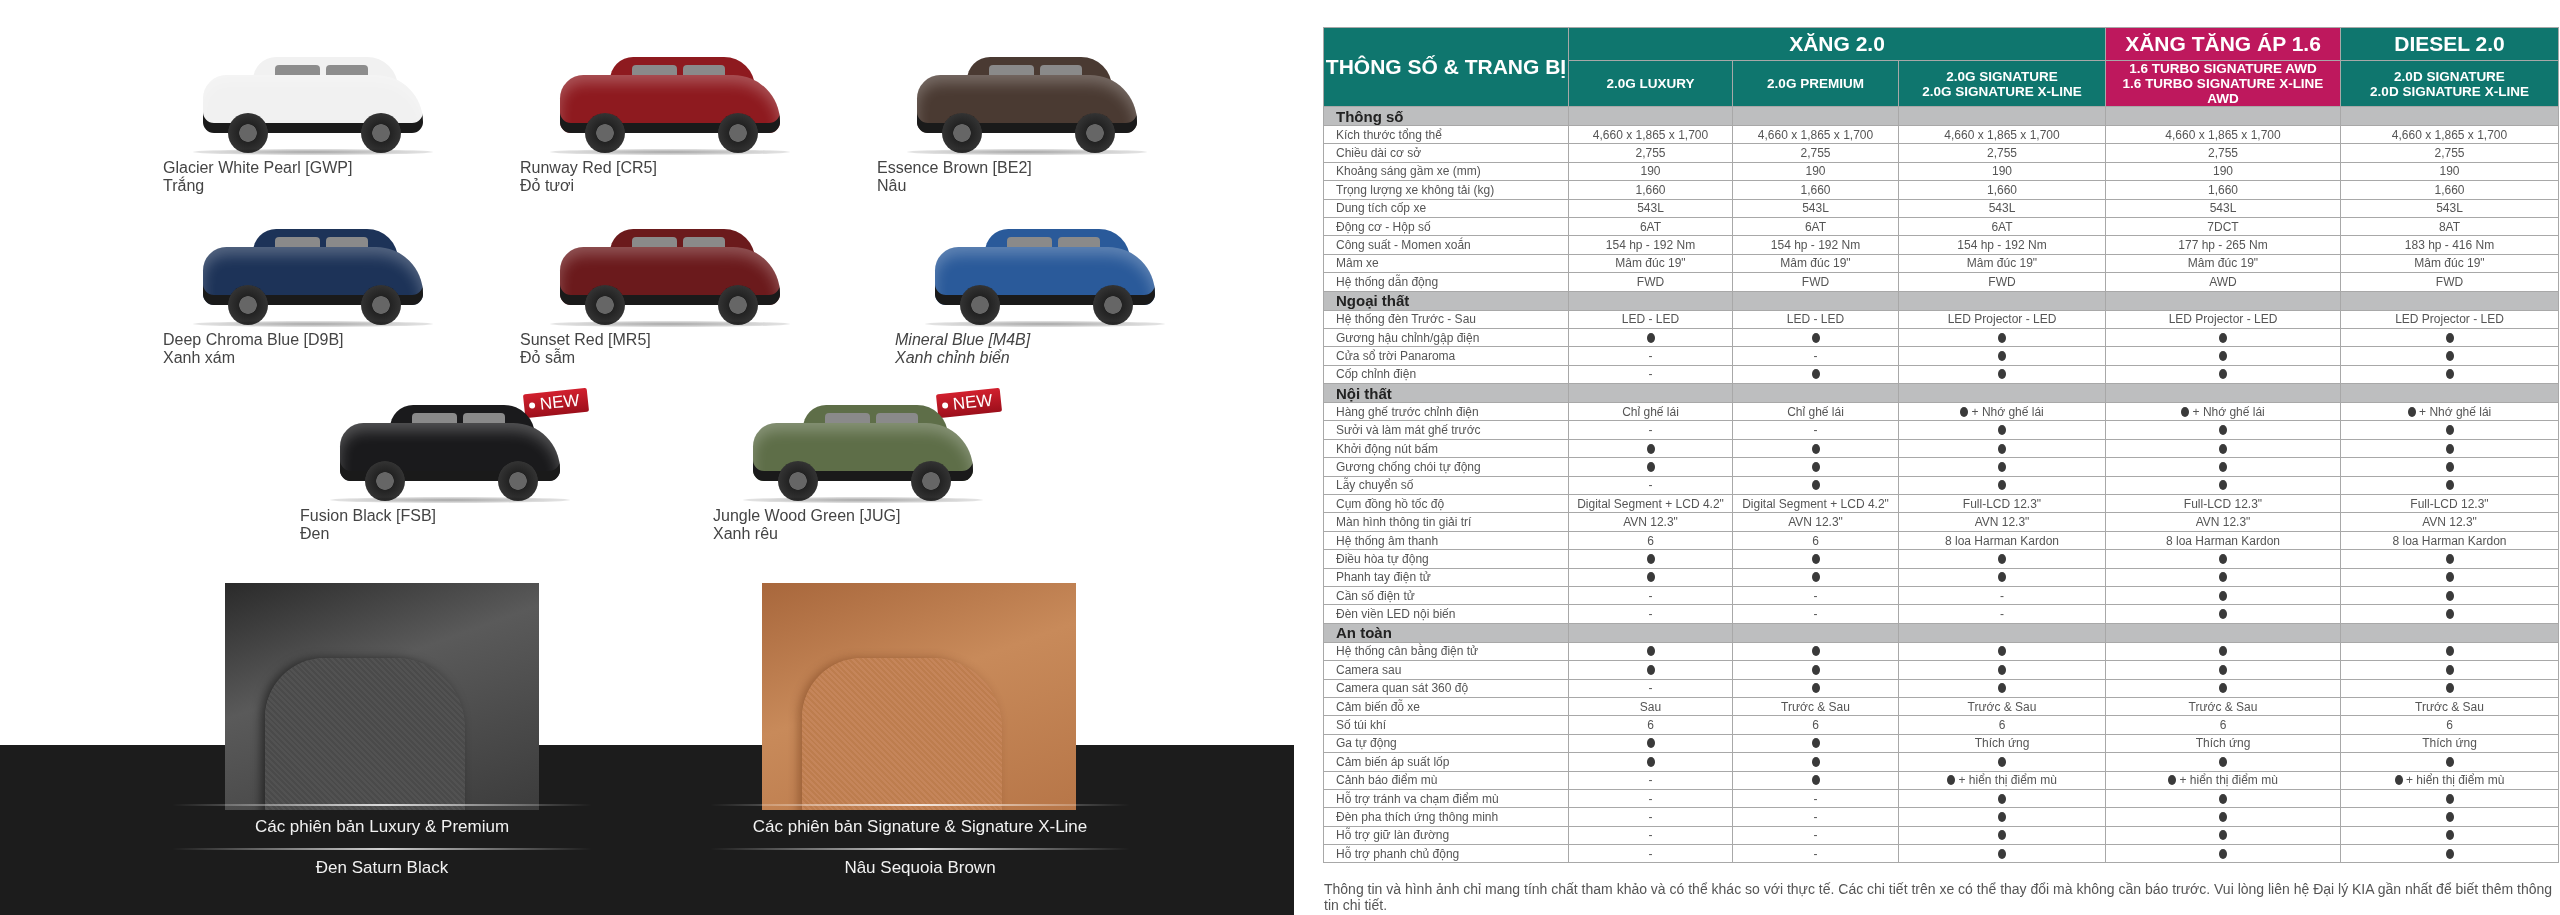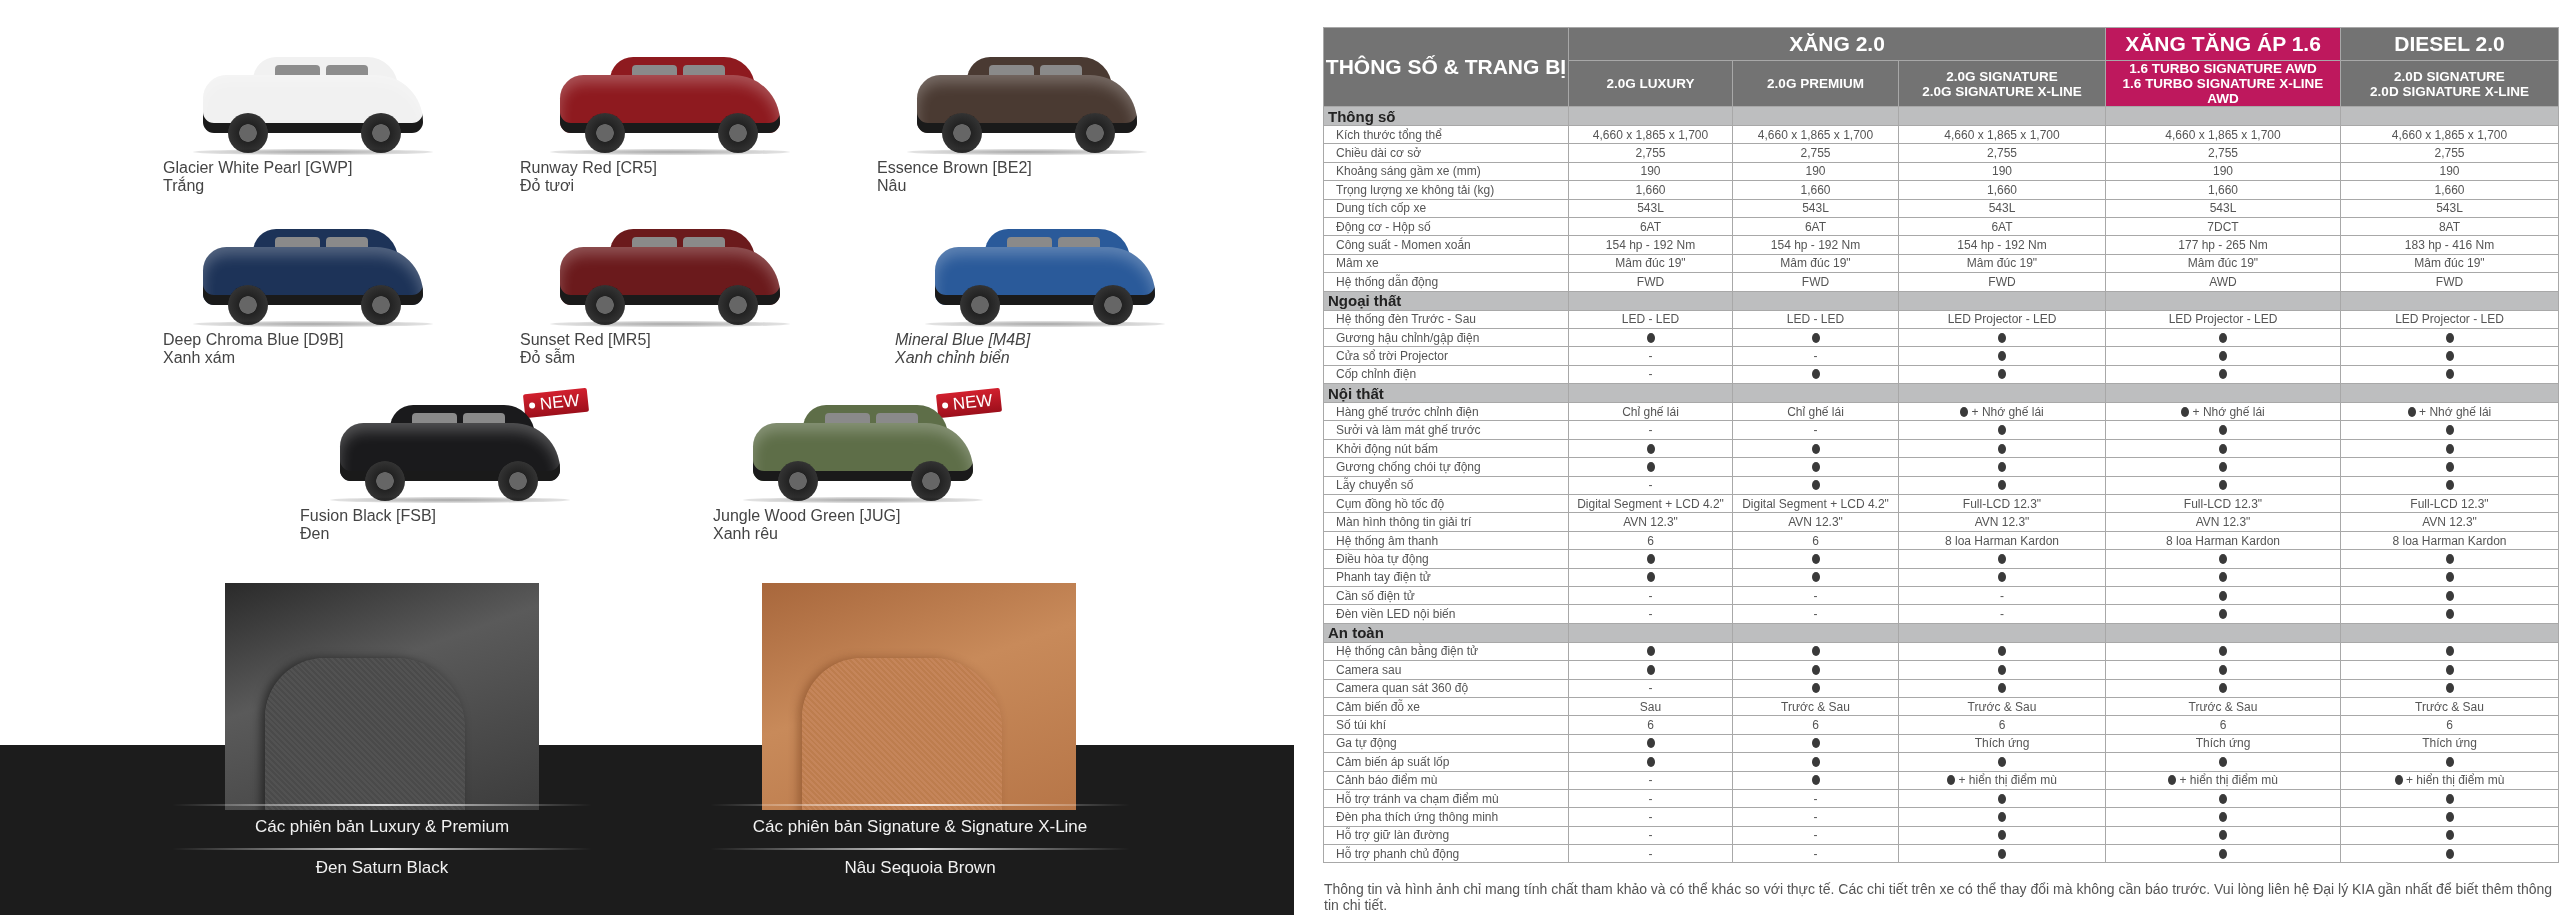--- a/index.html
+++ b/index.html
@@ -32,26 +32,26 @@
 
   
   .spec { position: absolute; left: 1323px; top: 27px; width: 1235px; border-collapse: collapse; table-layout: fixed; }
   .spec th, .spec td { border: 1px solid #a8a8a8; }
   .spec col.c0 { width: 245px; }
   .spec col.c1 { width: 164px; }
   .spec col.c2 { width: 166px; }
   .spec col.c3 { width: 207px; }
   .spec col.c4 { width: 235px; }
   .spec col.c5 { width: 218px; }
-  .h-main { background: #737373; color: #fff; font-weight: bold; text-align: center; }
+  .h-main { background: #0f766e; color: #fff; font-weight: bold; text-align: center; }
   .h-title { font-size: 21px; height: 68px; }
   .h-group { font-size: 21px; height: 33px; }
   .h-variant { font-size: 13.5px; height: 35px; line-height: 15px; }
   .h-dark { background: #be185d; }
-  .section td { background: #bdbebf; height: 19px; font-size: 15px; font-weight: bold; color: #222; padding-left: 4px; }
+  .section td { background: #bdbebf; height: 19px; font-size: 15px; font-weight: bold; color: #222; padding-left: 12px; }
   .section td + td { padding-left: 0; }
   .row td { height: 18.4px; font-size: 12px; color: #555; text-align: center; background: #fff; padding: 0 2px; white-space: nowrap; }
   .row td.label { text-align: left; padding-left: 12px; }
   .dot { display: inline-block; width: 8px; height: 10px; border-radius: 50%; background: #3a3a3a; vertical-align: -1px; }
   .footnote { position: absolute; left: 1324px; top: 881px; font-size: 14px; color: #555; }
 </style>
 </head>
 <body>
 
 <div class="left">
@@ -319,21 +319,21 @@
       </tr>
       <tr class="row">
         <td class="label">Gương hậu chỉnh/gập điện</td>
         <td><span class="dot"></span></td>
         <td><span class="dot"></span></td>
         <td><span class="dot"></span></td>
         <td><span class="dot"></span></td>
         <td><span class="dot"></span></td>
       </tr>
       <tr class="row">
-        <td class="label">Cửa sổ trời Projector</td>
+        <td class="label">Cửa sổ trời Panaroma</td>
         <td>-</td>
         <td>-</td>
         <td><span class="dot"></span></td>
         <td><span class="dot"></span></td>
         <td><span class="dot"></span></td>
       </tr>
       <tr class="row">
         <td class="label">Cốp chỉnh điện</td>
         <td>-</td>
         <td><span class="dot"></span></td>

